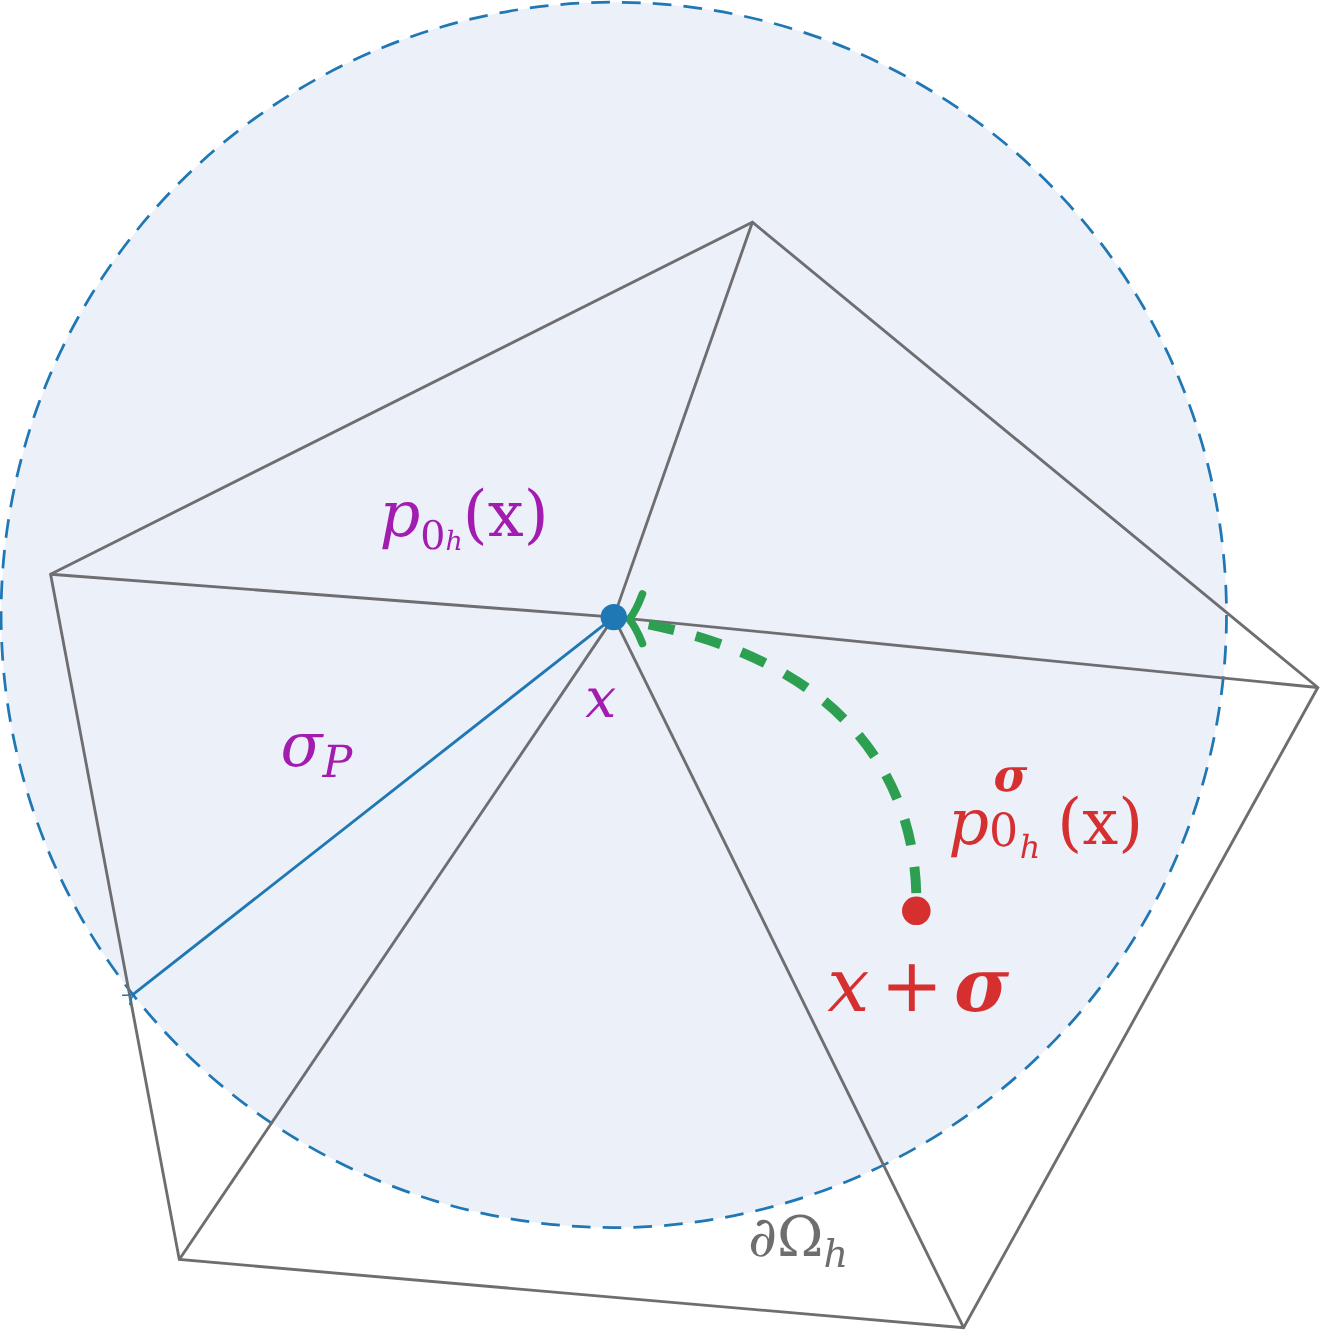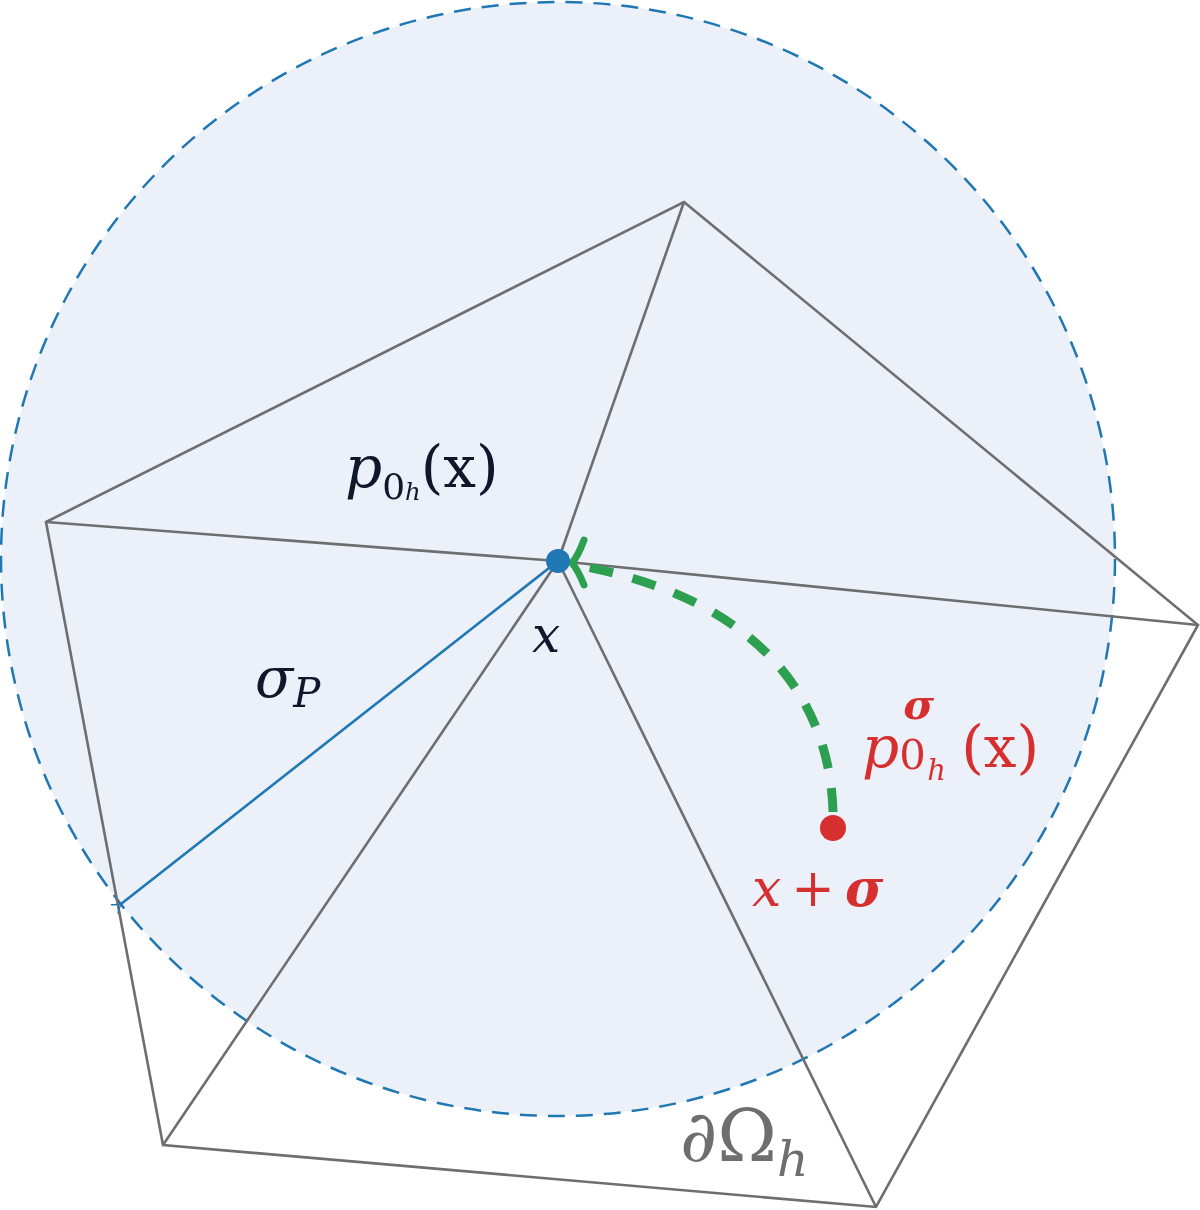--- a/index.html
+++ b/index.html
@@ -1,19 +1,19 @@
 <!DOCTYPE html>
 <html><head>
   <meta charset="utf-8">
   <style>
     html, body { margin: 0; padding: 0; background: #ffffff; }
     body { width: 1200px; height: 1210px; position: relative; overflow: hidden; }
     svg { position: absolute; left: 0; top: 0; }
     .lbl { position: absolute; font-family: "DejaVu Serif", "Liberation Serif", serif; font-style: italic; white-space: nowrap; line-height: 1; }
-    .blue { color: #0f172a; }
+    .blue { color: #a21caf; }
     .red { color: #d62f2f; }
     .gray { color: #6e6e70; }
     .sub { font-size: 0.62em; position: relative; top: 0.32em; }
     .sub2 { font-size: 0.75em; position: relative; top: 0.28em; }
     .sup { font-size: 0.7em; position: relative; top: -0.7em; font-weight: bold; }
     .up { font-style: normal; }
     .bold { font-weight: bold; }
   </style>
 </head>
 <body>
@@ -54,19 +54,19 @@
 </div>
 
 <div class="lbl blue" style="left:208px; top:650px; font-size:56px;margin-left:47px;">
   <span>σ</span><span class="sub2" style="font-size:0.72em; top:0.25em;">P</span>
 </div>
 
 <div class="lbl red" style="left:862px; top:718px; font-size:58px;">
   <span>p</span><span style="position:relative; display:inline-block; width:62px;"><span class="sup" style="position:absolute; left:4px; top:-34px; font-size:0.72em;">σ</span><span class="up" style="position:absolute; left:0; top:16px; font-size:0.72em;">0</span><span style="position:absolute; left:28px; top:38px; font-size:0.5em;">h</span>&nbsp;</span><span style="font-style:normal;">(x)</span>
 </div>
 
-<div class="lbl red" style="left:752px; top:862px; font-size:52px;">
+<div class="lbl red" style="left:752px; top:862px; font-size:68px;">
   <span>x</span><span style="font-style:normal; margin:0 10px;">+</span><span class="bold">σ</span>
 </div>
 
-<div class="lbl gray" style="left:680px; top:1100px; font-size:72px;">
+<div class="lbl gray" style="left:680px; top:1100px; font-size:51px;">
   <span style="font-style:normal;">∂</span><span style="font-style:normal;">Ω</span><span class="sub2" style="font-size:0.68em; top:0.3em;">h</span>
 </div>
 
 </body></html>

